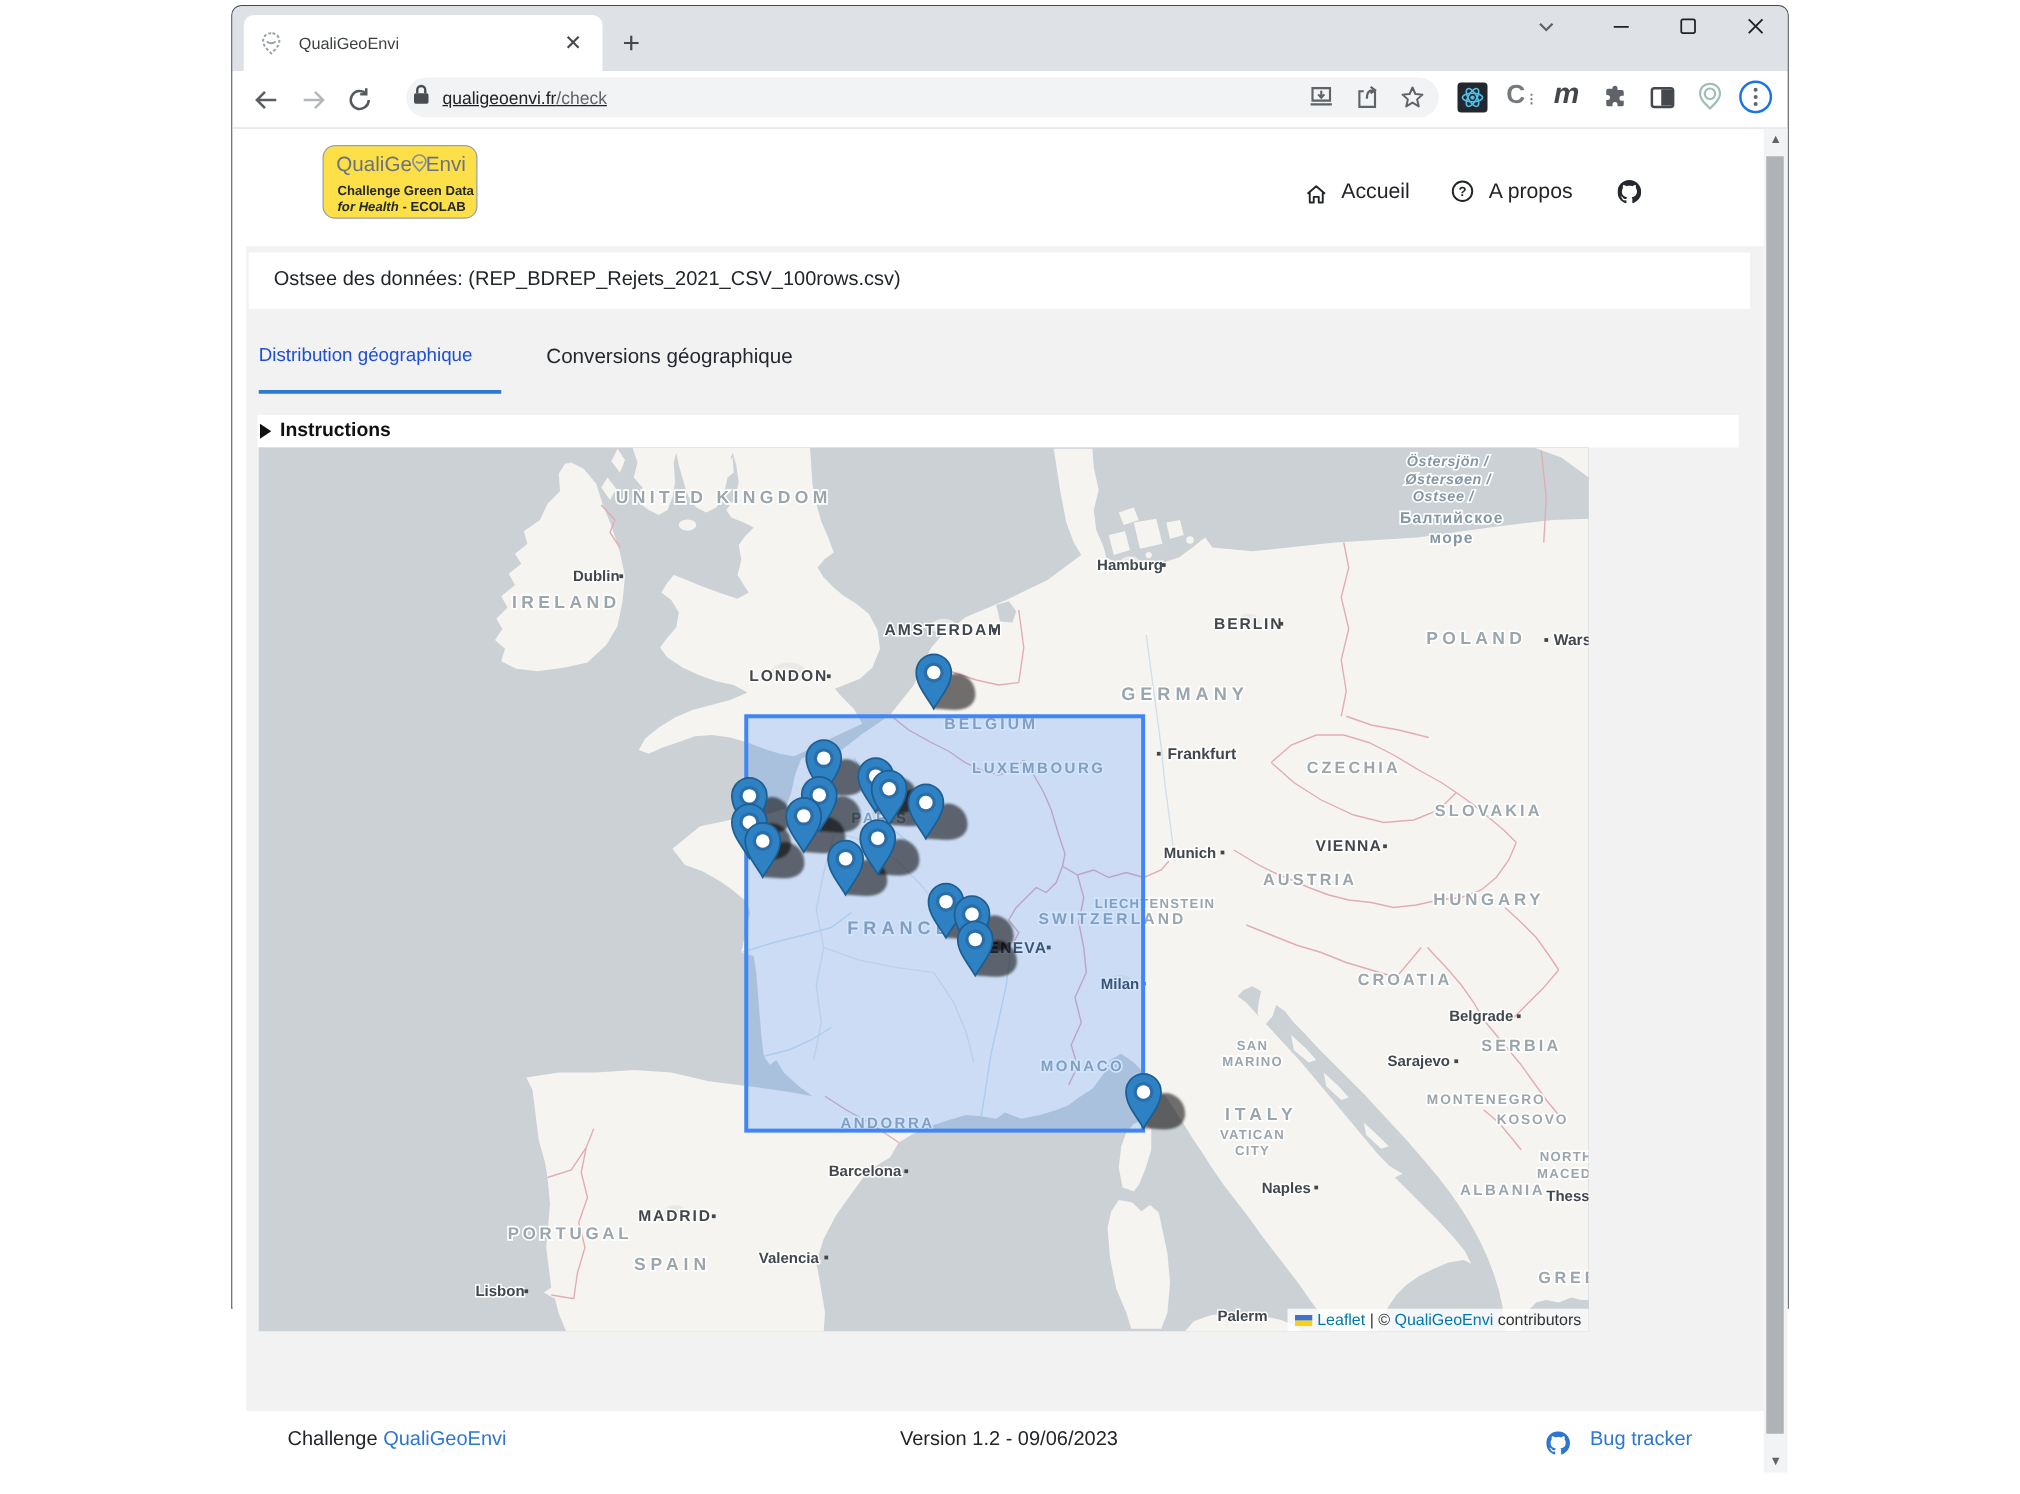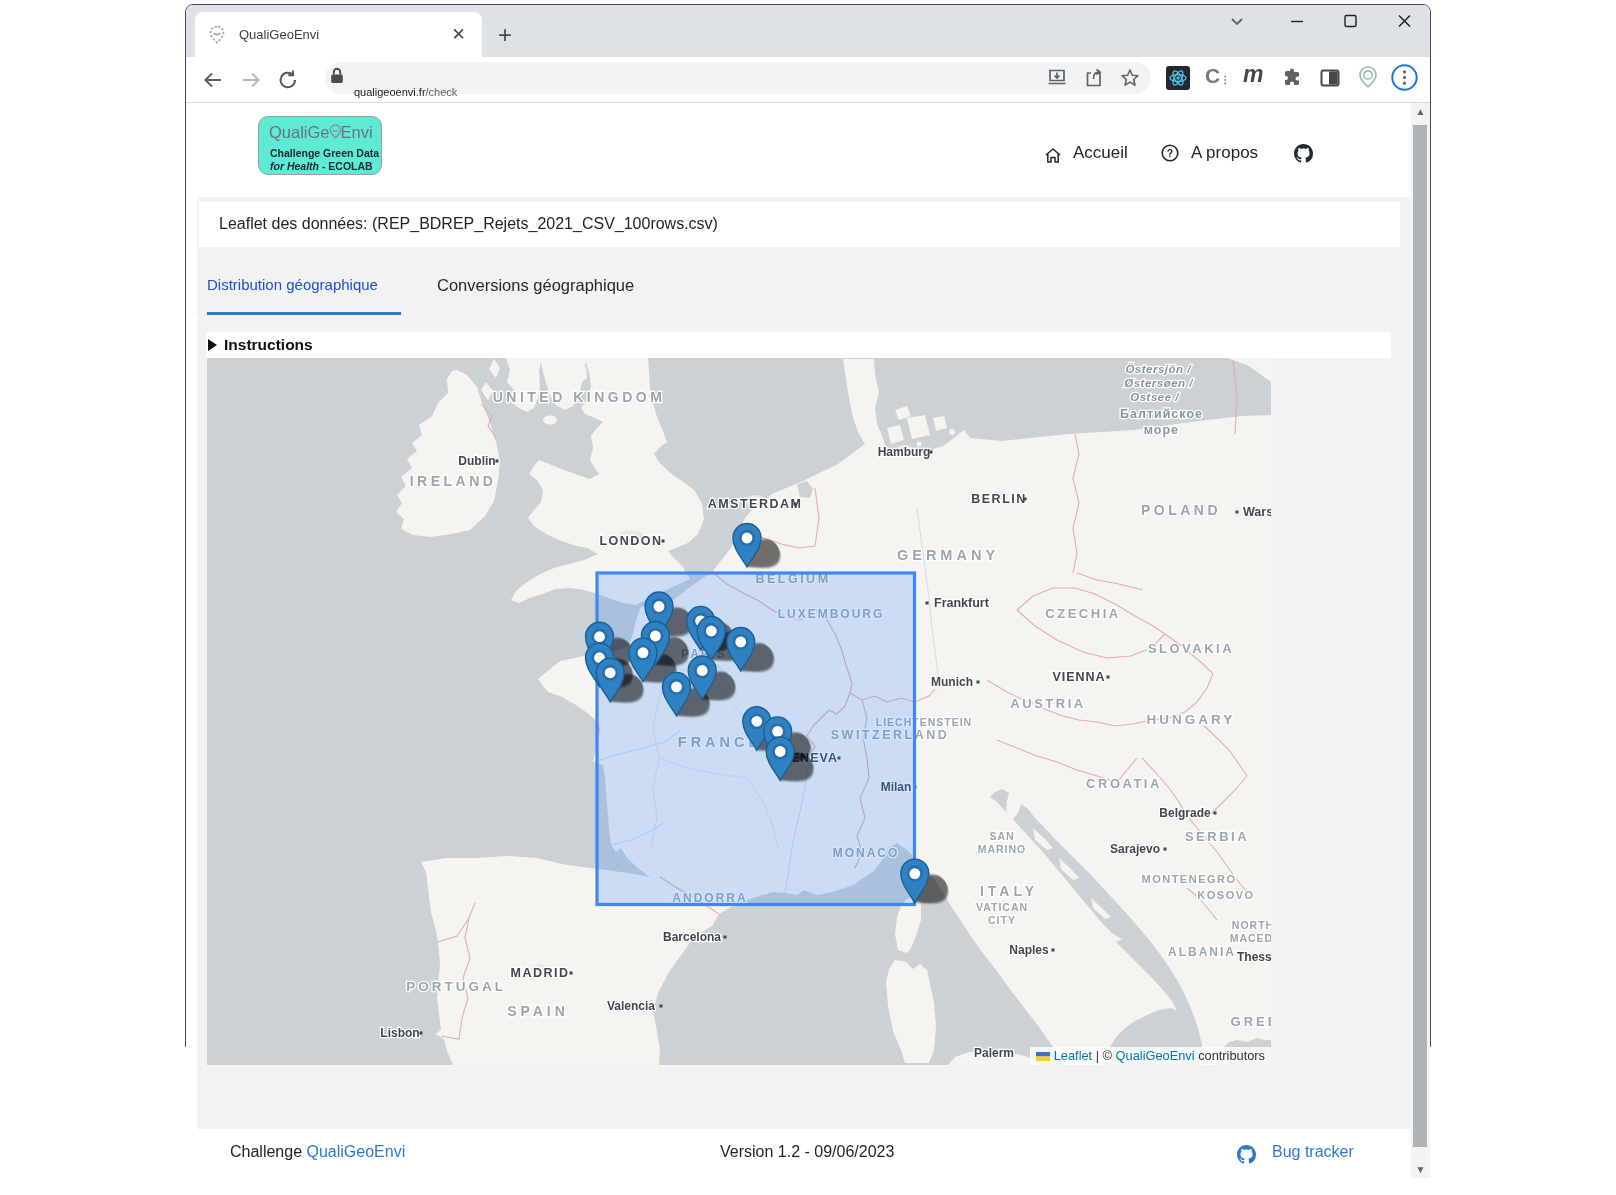--- a/index.html
+++ b/index.html
@@ -15,27 +15,27 @@
     background:#fff; border-radius:8px 8px 0 0; }
   .tabtitle { position:absolute; left:44px; top:15px; font-size:13px; color:#3c4043; }
   .tabx { position:absolute; left:255px; top:14px; width:17px; height:17px; color:#45494d; font-size:17px; line-height:17px; text-align:center;}
   .newtab { position:absolute; left:305px; top:17px; width:28px; height:28px; color:#45494d; font-size:24px; line-height:26px; text-align:center; font-weight:400;}
   .winbtn { position:absolute; top:4px; width:24px; height:24px; color:#202124; text-align:center; }
   
   .toolbar { position:absolute; left:0; top:52px; width:100%; height:46px; background:#fff;
     border-bottom:1px solid #d6d9dd; }
   .pill { position:absolute; left:139px; top:5px; width:826px; height:32px; border-radius:16px;
     background:#f1f3f4; }
-  .url2 { position:absolute; left:168px; top:19px; font-size:11px; color:#202124; line-height:32px; }
+  .url2 { position:absolute; left:168px; top:5px; font-size:14px; color:#202124; line-height:32px;text-decoration:underline; }
   .url2 span { color:#5f6368; }
   
   .page { position:absolute; left:0; top:98px; width:1244px; height:1073px; background:#fff; overflow:hidden; }
   .grayband { position:absolute; left:11px; top:94px; width:1214px; height:932px; background:#f2f2f2; }
   .logobox { position:absolute; left:72px; top:13px; width:124px; height:59px;
-    border:1px solid #9aa0a6; border-radius:10px; background:#5eead4; }
+    border:1px solid #9aa0a6; border-radius:10px; background:#fde047; }
   .logo1 { position:absolute; left:10px; top:6px; font-size:16.5px; color:#6b7280; letter-spacing:0px; white-space:nowrap;}
   .logo2 { position:absolute; left:11px; top:30px; font-size:10.5px; font-weight:bold; color:#24292f; white-space:nowrap;}
   .logo3 { position:absolute; left:11px; top:43px; font-size:10.5px; font-style:italic; font-weight:bold; color:#24292f; white-space:nowrap;}
   .nav { position:absolute; top:40px; font-size:17px; color:#212529; }
   .analyse { position:absolute; left:13px; top:99px; width:1201px; height:45px; background:#fff; }
   .analyse div { position:absolute; left:20px; top:13px; font-size:16px; color:#212529; }
   .tablink1 { position:absolute; left:21px; top:173px; font-size:15px; color:#1d4ed8; }
   .tabunder { position:absolute; left:21px; top:209px; width:194px; height:3px; background:#2e7ad1; }
   .tablink2 { position:absolute; left:251px; top:173px; font-size:16.5px; color:#24292f; }
   .instr { position:absolute; left:20px; top:229px; width:1185px; height:26px; background:#fff; }
@@ -157,21 +157,21 @@
     <div class="nav" style="left:1005px">A propos</div>
     <svg class="abs" style="left:975px;top:41px" width="18" height="18">
         <circle cx="9" cy="9" r="7.8" fill="none" stroke="#212529" stroke-width="1.6"></circle>
         <text x="9" y="12.6" text-anchor="middle" font-size="10.5" font-weight="bold" fill="#212529">?</text>
       </svg>
     <svg class="abs" style="left:1108px;top:41px" width="19" height="19" viewBox="0 0 16 16">
       <path fill="#24292f" d="M8 0C3.58 0 0 3.58 0 8c0 3.54 2.29 6.53 5.47 7.59.4.07.55-.17.55-.38 0-.19-.01-.82-.01-1.49-2.01.37-2.53-.49-2.69-.94-.09-.23-.48-.94-.82-1.13-.28-.15-.68-.52-.01-.53.63-.01 1.08.58 1.23.82.72 1.21 1.87.87 2.33.66.07-.52.28-.87.51-1.07-1.78-.2-3.64-.89-3.64-3.95 0-.87.31-1.59.82-2.15-.08-.2-.36-1.02.08-2.12 0 0 .67-.21 2.2.82.64-.18 1.32-.27 2-.27s1.36.09 2 .27c1.53-1.04 2.2-.82 2.2-.82.44 1.1.16 1.92.08 2.12.51.56.82 1.27.82 2.15 0 3.07-1.87 3.75-3.65 3.95.29.25.54.73.54 1.48 0 1.07-.01 1.93-.01 2.2 0 .21.15.46.55.38A8.01 8.01 0 0 0 16 8c0-4.42-3.58-8-8-8z"></path>
     </svg>
 
     <div class="analyse">
-        <div>Leaflet des données: (REP_BDREP_Rejets_2021_CSV_100rows.csv)</div>
+        <div>Ostsee des données: (REP_BDREP_Rejets_2021_CSV_100rows.csv)</div>
       </div>
 
     <div class="tablink1">Distribution géographique</div>
     <div class="tabunder"></div>
     <div class="tablink2">Conversions géographique</div>
 
     <div class="instr">
         <span class="tri"></span>
         <b>Instructions</b>
       </div>

